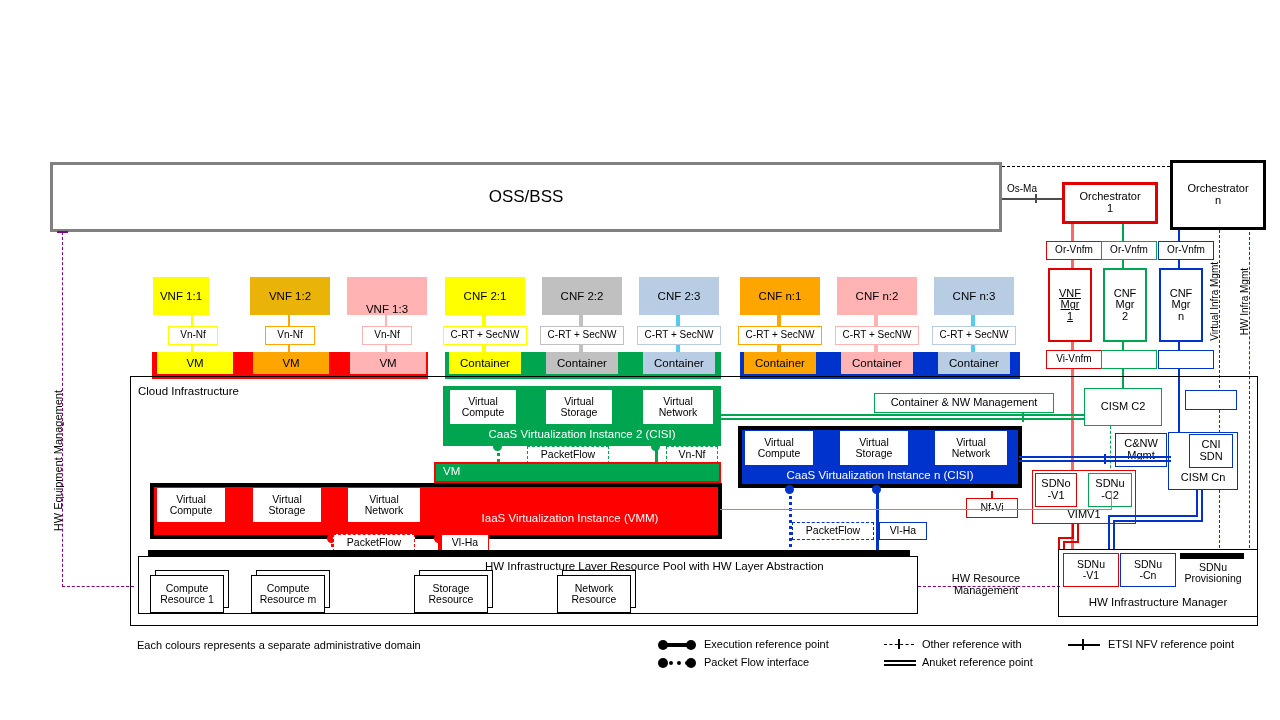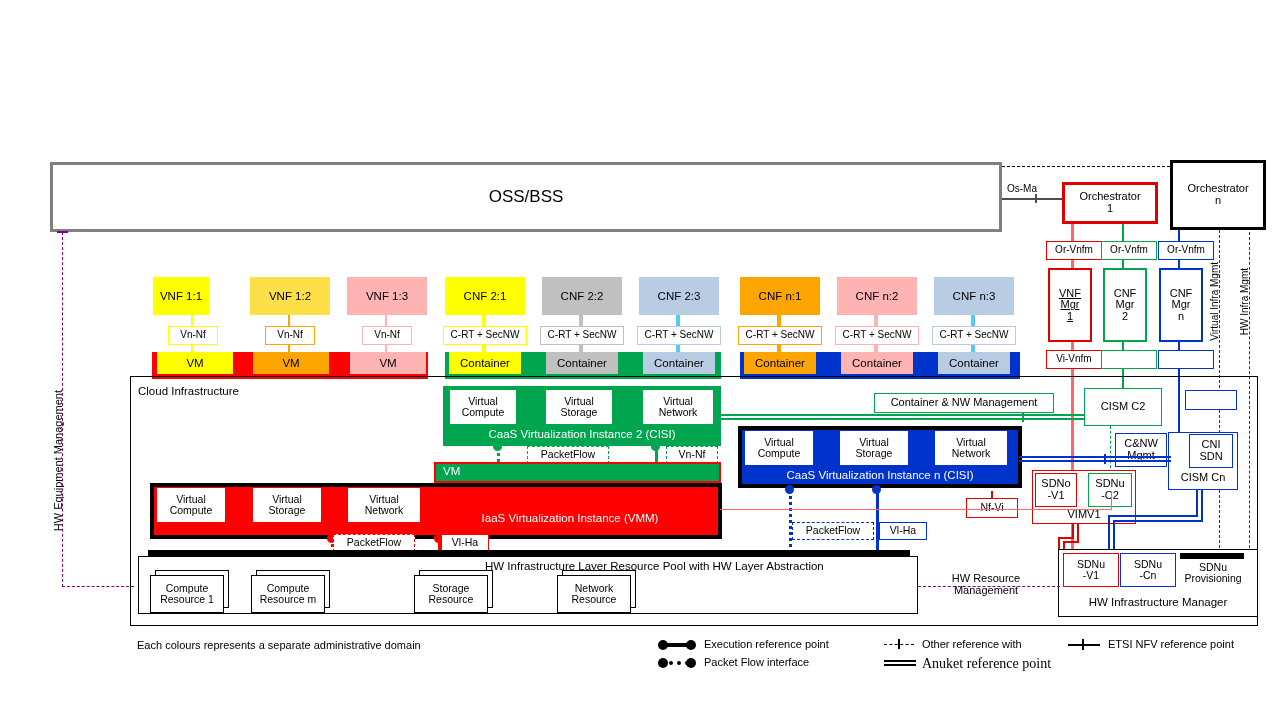--- a/index.html
+++ b/index.html
@@ -87,30 +87,30 @@
 
 <div class="abs ctr fnbox" style="left:153px;top:277px;width:56px;background:#FFFF00;">
   <span>VNF 1:1</span>
   </div>
 <div class="abs vline" style="left:191px;top:315px;height:46px;background:#FFFF00;"></div>
 <div class="abs ctr rp" style="left:168px;top:326px;width:50px;border-color:#FFFF00;">Vn-Nf</div>
 <div class="abs ctr hostbar" style="left:157px;top:352px;width:76px;background:#FFFF00;">
   <span>VM</span>
   </div>
 
-<div class="abs ctr fnbox" style="left:250px;top:277px;width:80px;background:#fde047;">
+<div class="abs ctr fnbox" style="left:250px;top:277px;width:80px;background:#eab308;">
   <span>VNF 1:2</span>
   </div>
 <div class="abs vline" style="left:288px;top:315px;height:46px;background:#FFA500;"></div>
 <div class="abs ctr rp" style="left:265px;top:326px;width:50px;border-color:#FFA500;">Vn-Nf</div>
 <div class="abs ctr hostbar" style="left:253px;top:352px;width:76px;background:#FFA500;">
   <span>VM</span>
   </div>
 
-<div class="abs ctr fnbox" style="left:347px;top:277px;width:80px;background:#FFB3B3;">
+<div class="abs ctr fnbox" style="left:347px;top:277px;width:80px;background:#FFB3B3;align-items:flex-end;">
   <span>VNF 1:3</span>
   </div>
 <div class="abs vline" style="left:385px;top:315px;height:46px;background:#FFB3B3;"></div>
 <div class="abs ctr rp" style="left:362px;top:326px;width:50px;border-color:#FFB3B3;">Vn-Nf</div>
 <div class="abs ctr hostbar" style="left:350px;top:352px;width:76px;background:#FFB3B3;">
   <span>VM</span>
   </div>
 
 <div class="abs ctr fnbox" style="left:445px;top:277px;width:80px;background:#FFFF00;">
   <span>CNF 2:1</span>
@@ -360,17 +360,17 @@
 <div class="abs" style="left:669px;top:661px;width:20px;height:0;border-top:4px dotted #000;"></div>
 <div class="abs dot" style="left:686px;top:658px;width:10px;height:10px;background:#000;"></div>
 <div class="abs" style="left:704px;top:656px;font-size:11px;">Packet Flow interface</div>
 
 <div class="abs" style="left:884px;top:644px;width:30px;height:0;border-top:1.5px dashed #000;"></div>
 <div class="abs vline" style="left:898px;top:639px;height:10px;background:#000;width:1.5px;"></div>
 <div class="abs" style="left:922px;top:638px;font-size:11px;">Other reference with</div>
 
 <div class="abs hline" style="left:884px;top:660px;width:32px;height:1.5px;background:#000;"></div>
 <div class="abs hline" style="left:884px;top:664px;width:32px;height:1.5px;background:#000;"></div>
-<div class="abs" style="left:922px;top:656px;font-size:14px;font-family:Liberation Serif, serif;">Anuket reference point</div>
+<div class="abs" style="left:922px;top:656px;font-size:11px;">Anuket reference point</div>
 
 <div class="abs hline" style="left:1068px;top:644px;width:32px;height:1.5px;background:#000;"></div>
 <div class="abs vline" style="left:1082px;top:639px;height:11px;background:#000;width:1.5px;"></div>
 <div class="abs" style="left:1108px;top:638px;font-size:11px;">ETSI NFV reference point</div>
 
 </body></html>

